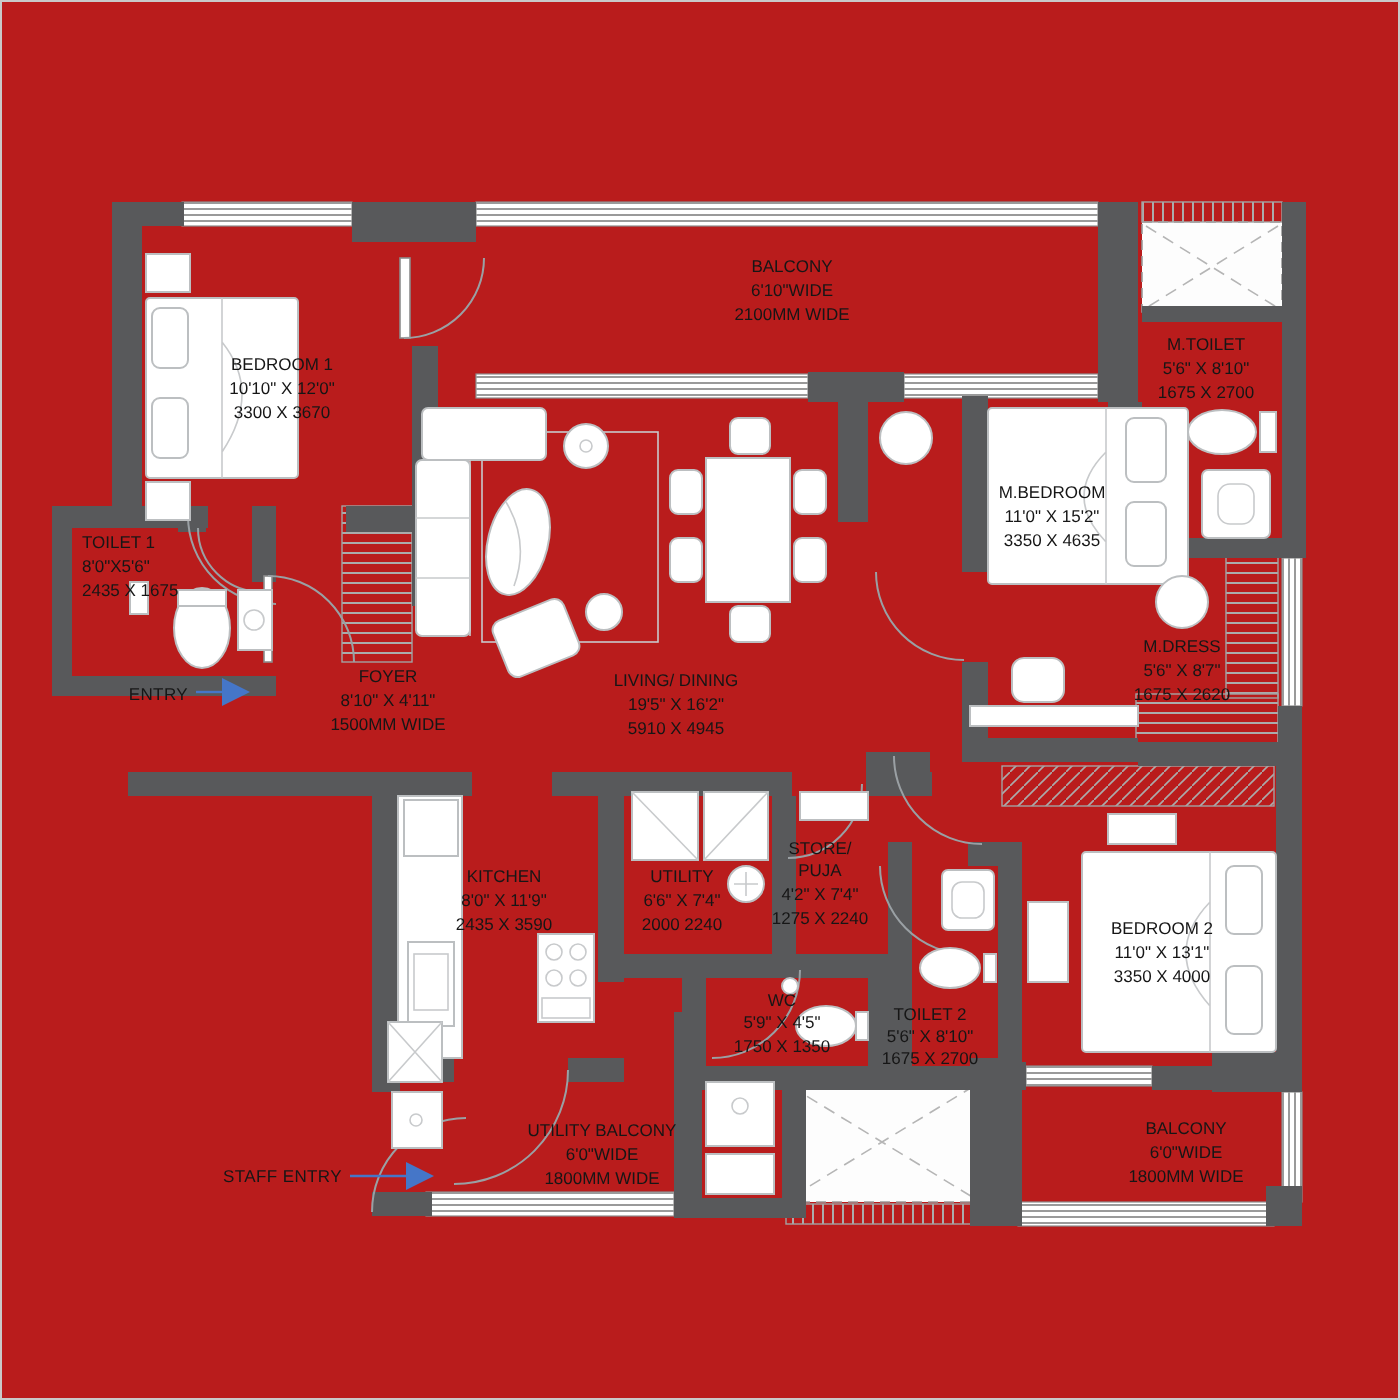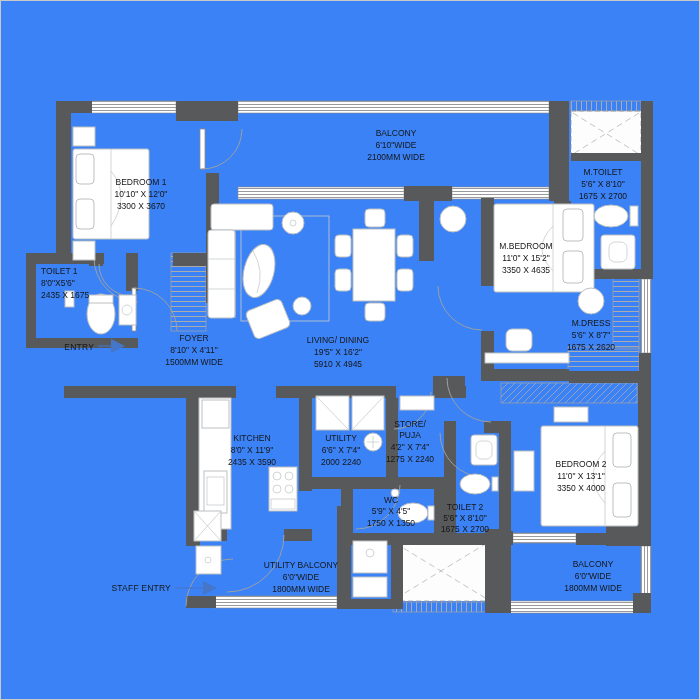--- a/index.html
+++ b/index.html
@@ -1,16 +1,16 @@
 <!DOCTYPE html>
 <html><head>
 <meta charset="utf-8">
 <style>
   html,body{margin:0;padding:0;background:#fff;}
-  .stage{width:698px;height:698px;border:1px solid #c9c9c9;background:#3b82f6;position:relative;overflow:hidden;}
+  .stage{width:698px;height:698px;border:1px solid #c9c9c9;background:#b91c1c;position:relative;overflow:hidden;}
   svg{display:block;}
   svg text{font-family:"Liberation Sans",sans-serif;font-size:8.5px;fill:#161616;}
   svg text.ann{font-size:8.5px;letter-spacing:.2px;}
   .wall{fill:#58595b;stroke:none;}
   .winband{fill:#fff;stroke:#8d8d8d;stroke-width:.6;}
   .door{fill:none;stroke:#9aa0a4;stroke-width:1;}
   .leaf{fill:#fff;stroke:#8d8d8d;stroke-width:.8;}
   .furn{fill:#fff;stroke:#bcbfc1;stroke-width:1;}
   .furn2{fill:none;stroke:#c8cacc;stroke-width:.8;}
   .hatchbox{stroke:#a3a3a3;stroke-width:.7;}

